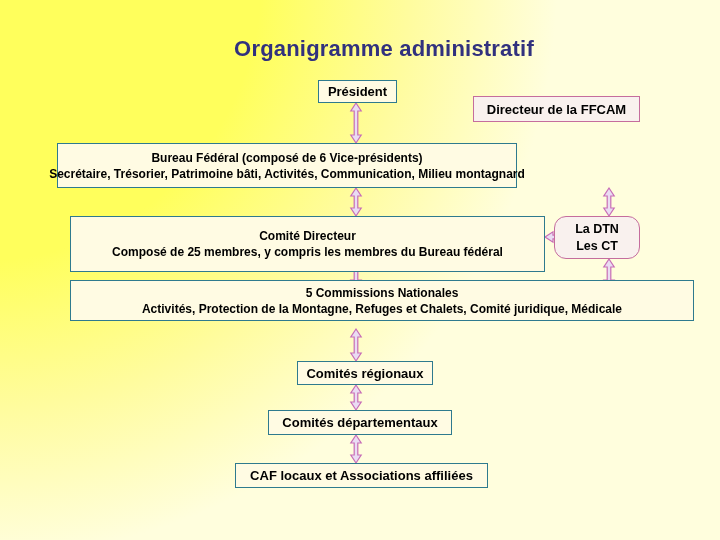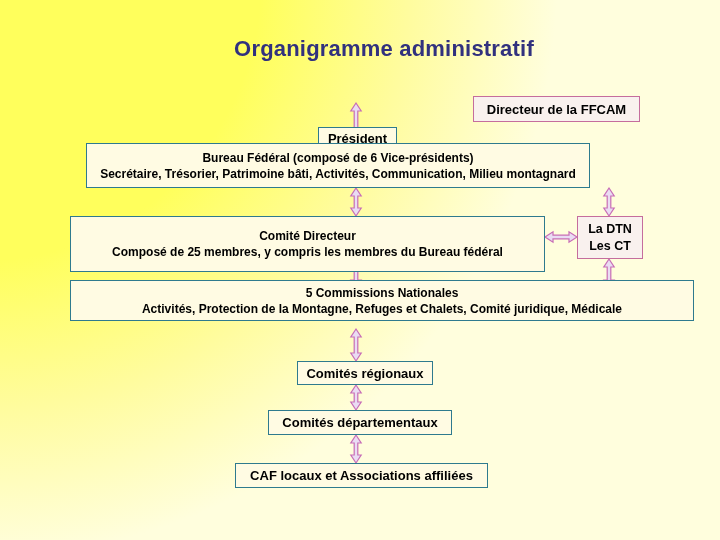--- a/index.html
+++ b/index.html
@@ -43,25 +43,25 @@
     font-weight: bold;
     color: #000;
     white-space: nowrap;
     background: var(--box-fill, #fffbe3);
   }
   .node.teal { border: 1.5px solid var(--teal-border, #2e7a8e); }
   .node.pink { border: 1.5px solid var(--pink-border, #c56d9d); background: var(--pink-fill, #f9f1ee); }
   .node .l1, .node .l2 { display: block; line-height: 16px; font-size: 12px; }
   .node.single { font-size: 13px; }
 
-  #node-president      { left: 318px; top: 80px;  width: 79px;  height: 23px; margin-top: 47px; }
+  #node-president      { left: 318px; top: 80px;  width: 79px;  height: 23px; }
   #node-directeur      { left: 473px; top: 96px;  width: 167px; height: 26px; }
-  #node-bureau         { left: 86px;  top: 143px; width: 504px; height: 45px; text-align: right; }
+  #node-bureau         { left: 57px;  top: 143px; width: 460px; height: 45px; text-align: right; }
   #node-comite         { left: 70px;  top: 216px; width: 475px; height: 56px; }
-  #node-dtn            { left: 577px; top: 216px; width: 66px;  height: 43px; }
+  #node-dtn            { left: 554px; top: 216px; width: 86px;  height: 43px; border-radius: 12px; }
   #node-dtn .l1, #node-dtn .l2 { font-size: 12.5px; line-height: 17px; }
   #node-commissions    { left: 70px;  top: 280px; width: 624px; height: 41px; }
   #node-regionaux      { left: 297px; top: 361px; width: 136px; height: 24px; }
   #node-departementaux { left: 268px; top: 410px; width: 184px; height: 25px; }
   #node-caf            { left: 235px; top: 463px; width: 253px; height: 25px; }
 </style>
 </head>
 <body>
 
 <div class="slide" style="--title-color: #31317e; --teal-border: #2e7a8e; --pink-border: #c56d9d; --box-fill: #fffbe3; --pink-fill: #f9f1ee; --bg-start: #ffff5c; --bg-end: #fffedd;">

